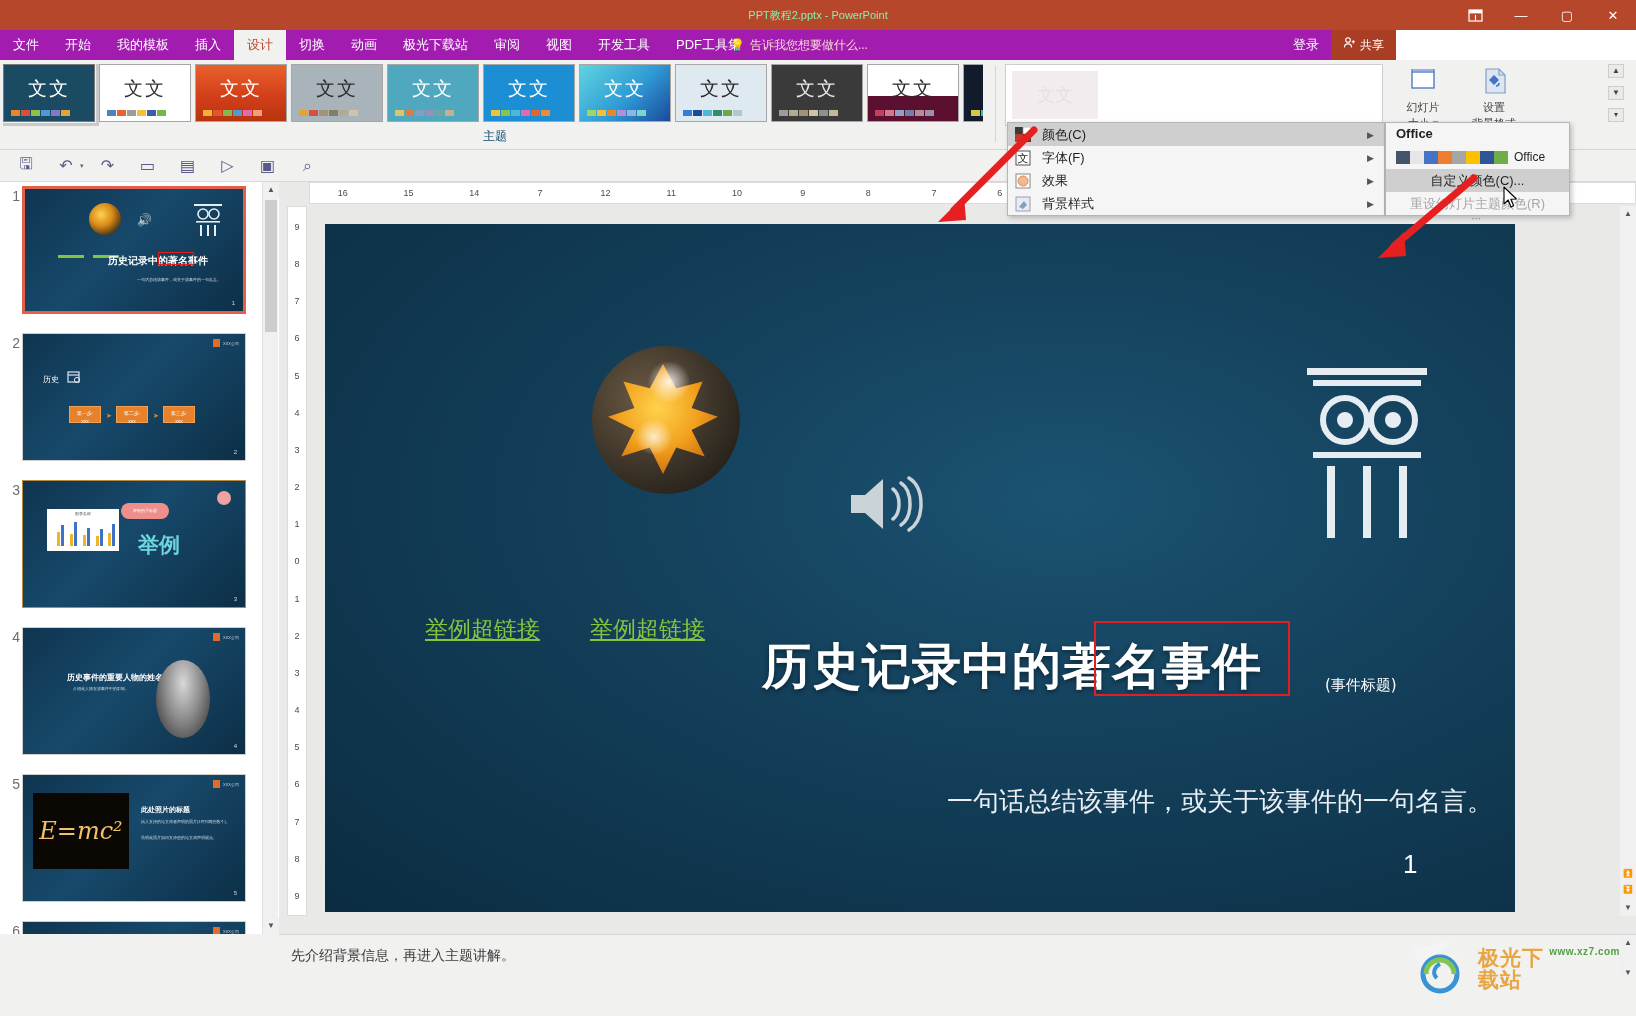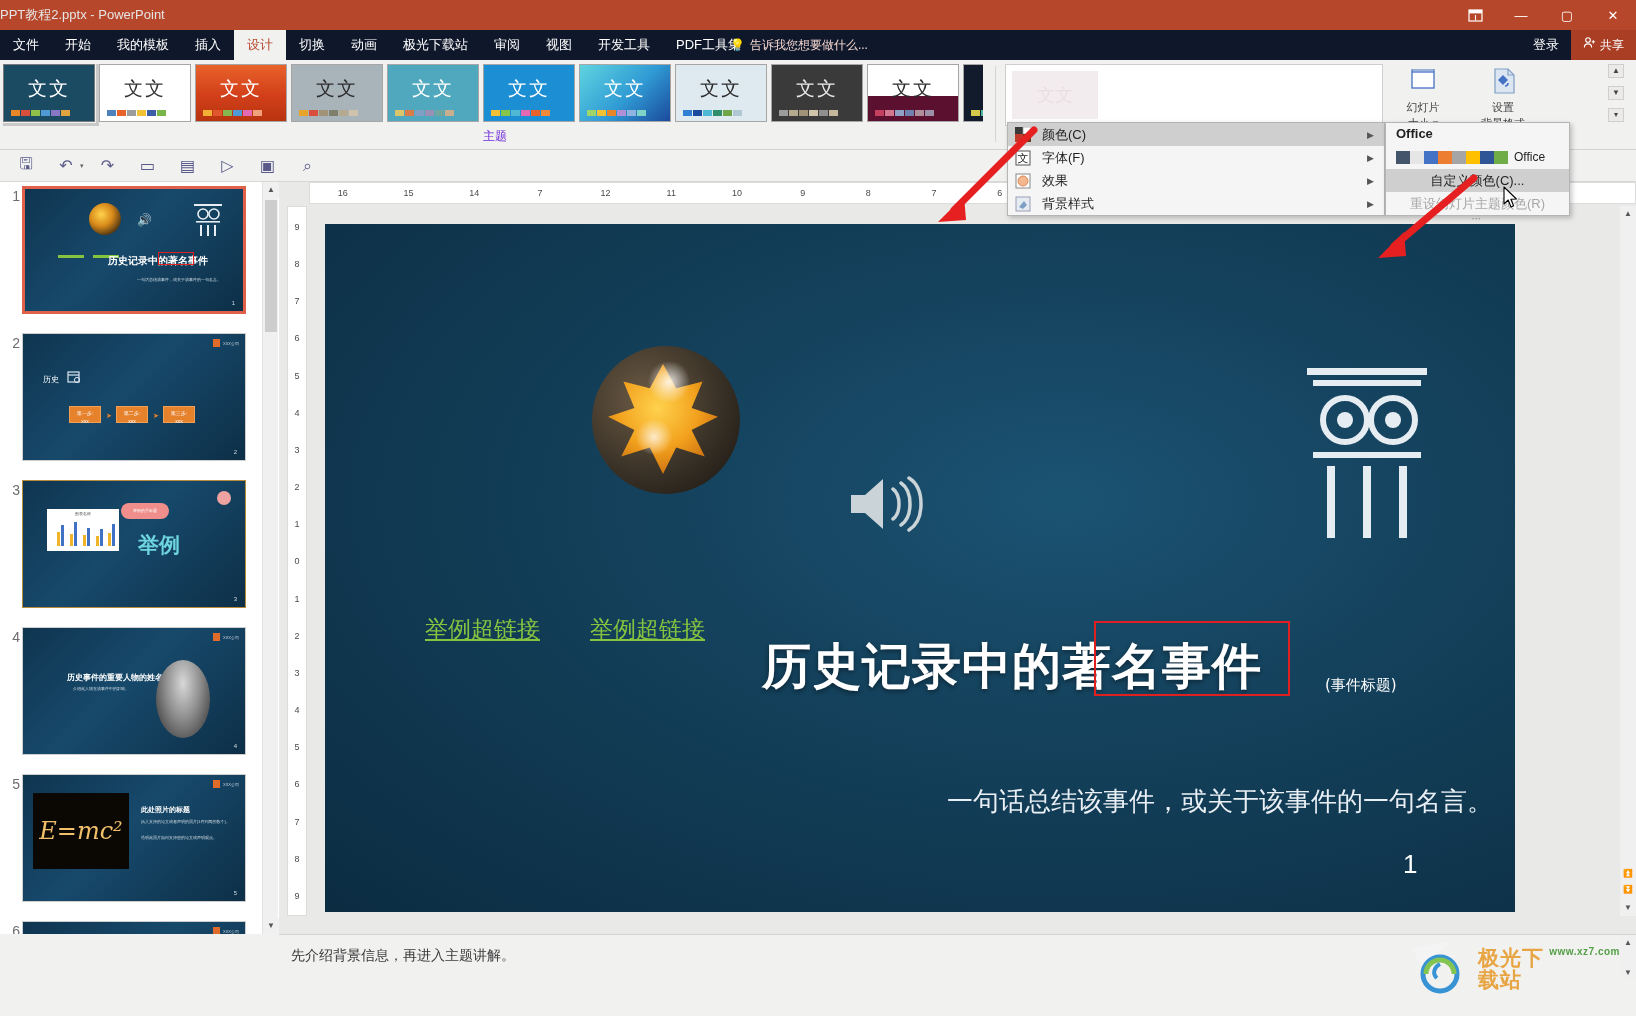--- a/index.html
+++ b/index.html
@@ -11,33 +11,33 @@
   }
   #app { position: relative; width: 1636px; height: 1016px; }
 
   
   .titlebar {
     position: absolute; left: 0; top: 0; width: 1636px; height: 30px;
     background: #b7472a; color: #fff;
   }
   .titlebar .doc-title {
     position: absolute; left: 0; top: 0; width: 1636px; height: 30px;
-    line-height: 30px; text-align: left; font-size: 13px; color: #e5e5e5;
+    line-height: 30px; text-align: center; font-size: 11px; color: #86efac;
   }
   .win-btns { position: absolute; right: 0; top: 0; height: 30px; display: flex; }
   .win-btn {
     width: 46px; height: 30px; display: flex; align-items: center; justify-content: center;
     color: #fff; font-size: 13px;
   }
   .ribbon-display { width: 46px; }
 
   
   .tabbar {
-    position: absolute; left: 0; top: 30px; width: 1636px; height: 30px;
-    background: #0f172a;
+    position: absolute; left: 0; top: 30px; width: 1396px; height: 30px;
+    background: #a21caf;
   }
   .tabs { position: absolute; left: 0; top: 0; display: flex; height: 30px; }
   .tab {
     height: 30px; line-height: 30px; padding: 0 13px; font-size: 13px;
     color: #fff; white-space: nowrap; cursor: default;
   }
   .tab.active { background: #f1f1f0; color: #b7472a; }
   .tellme {
     position: absolute; left: 730px; top: 0; height: 30px; line-height: 30px;
     font-size: 12px; color: #f6d9d2; display: flex; align-items: center; gap: 5px;
@@ -76,36 +76,36 @@
   .gal-scroll {
     position: absolute; right: 12px; top: 4px; width: 16px; height: 58px;
     display: flex; flex-direction: column; justify-content: space-between; align-items: center;
   }
   .gal-scroll span {
     width: 16px; height: 14px; background: #eceae9; border: 1px solid #d0cecd;
     font-size: 8px; line-height: 12px; text-align: center; color: #444;
   }
   .grp-label {
     position: absolute; left: 0; top: 68px; width: 990px; text-align: center;
-    font-size: 12px; color: #6d28d9;
+    font-size: 12px; color: #0c4a6e;
   }
   .grp-sep { position: absolute; left: 995px; top: 6px; width: 1px; height: 76px; background: #d6d4d3; }
   .variants-panel {
     position: absolute; left: 1005px; top: 4px; width: 378px; height: 62px;
     background: #fff; border: 1px solid #d0cecd;
   }
   .variant-box {
     position: absolute; left: 6px; top: 6px; width: 86px; height: 48px;
     background: #f3ecef;
   }
   .variant-box .vx {
     position: absolute; left: 50%; top: 50%; transform: translate(-50%,-50%);
     color: #e9dfe3; font-size: 18px; font-family: "DejaVu Serif", serif;
   }
-  .right-grp { position: absolute; left: 1392px; top: 4px; display: flex; gap: 18px; }
+  .right-grp { position: absolute; left: 1392px; top: 4px; display: flex; gap: 9px; }
   .rbtn {
     width: 62px; display: flex; flex-direction: column; align-items: center;
     gap: 3px; font-size: 11px; color: #444; line-height: 13px; text-align: center;
   }
   .rbtn .gl { width: 34px; height: 34px; display: flex; align-items: center; justify-content: center; }
 
   
   .qat {
     position: absolute; left: 0; top: 150px; width: 1636px; height: 32px;
     background: #f1f1f0; border-bottom: 1px solid #d9d7d6;

